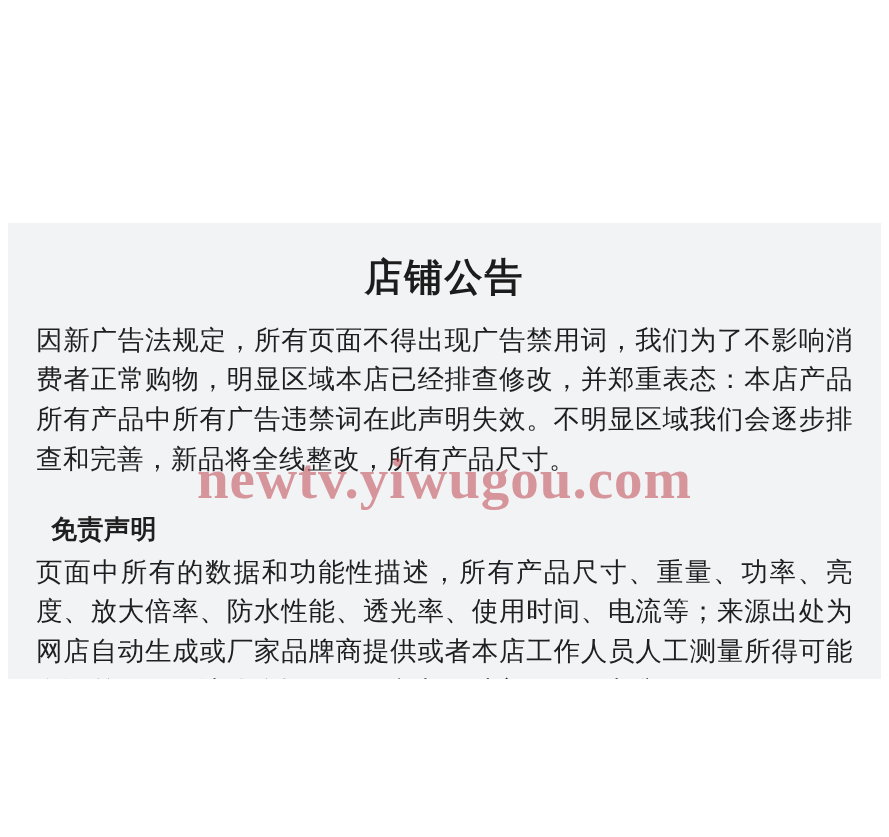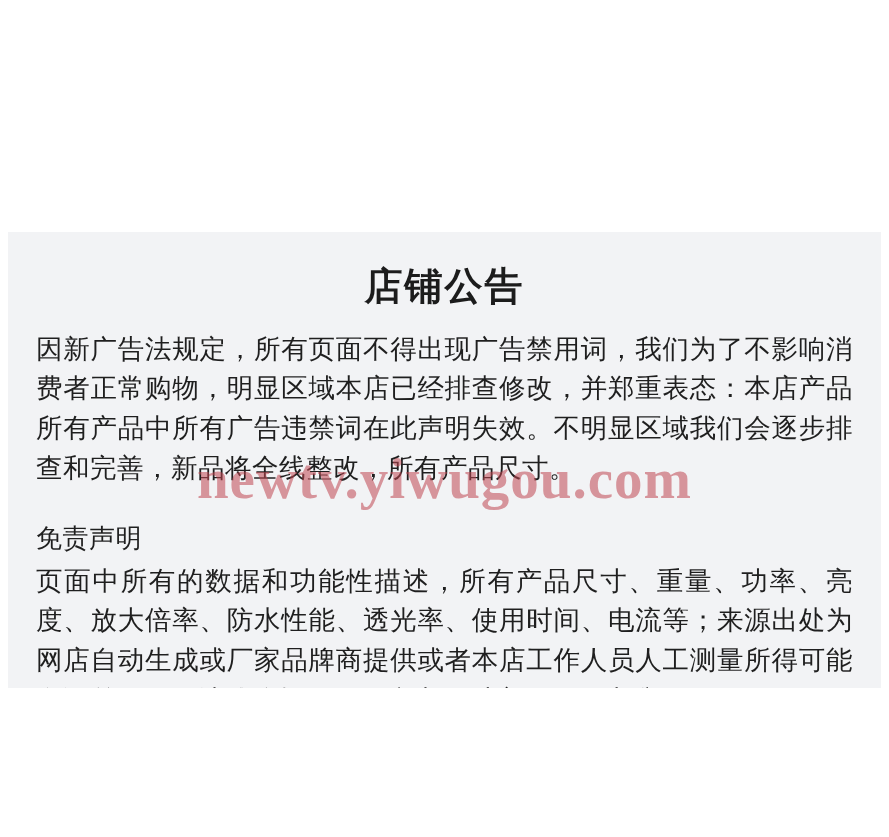--- a/index.html
+++ b/index.html
@@ -15,21 +15,21 @@
   }
   .page {
     position: relative;
     width: 889px;
     height: 837px;
     background: #ffffff;
   }
   .notice-card {
     position: absolute;
     left: 8px;
-    top: 232px;
+    top: 223px;
     width: 873px;
     height: 456px;
     background: #f2f3f5;
     box-sizing: border-box;
     padding: 24px 28px 20px 28px;
     overflow: hidden;
   }
   .notice-title {
     text-align: center;
     font-size: 38px;
@@ -44,23 +44,23 @@
     line-height: 1.5;
     color: #1f1f1f;
     letter-spacing: 0.5px;
     text-align: justify;
   }
   .notice-body p {
     margin: 0 0 2px 0;
   }
   .section-heading {
     font-size: 26px;
-    font-weight: normal;
+    font-weight: bold;
     color: #1f1f1f;
-    margin: 30px 0 4px 0;
+    margin: 30px 0 4px 15px;
     letter-spacing: 0.5px;
   }
   .watermark {
     position: absolute;
     left: 0;
     right: 0;
     top: 446px;
     text-align: center;
     font-size: 57px;
     font-weight: bold;

